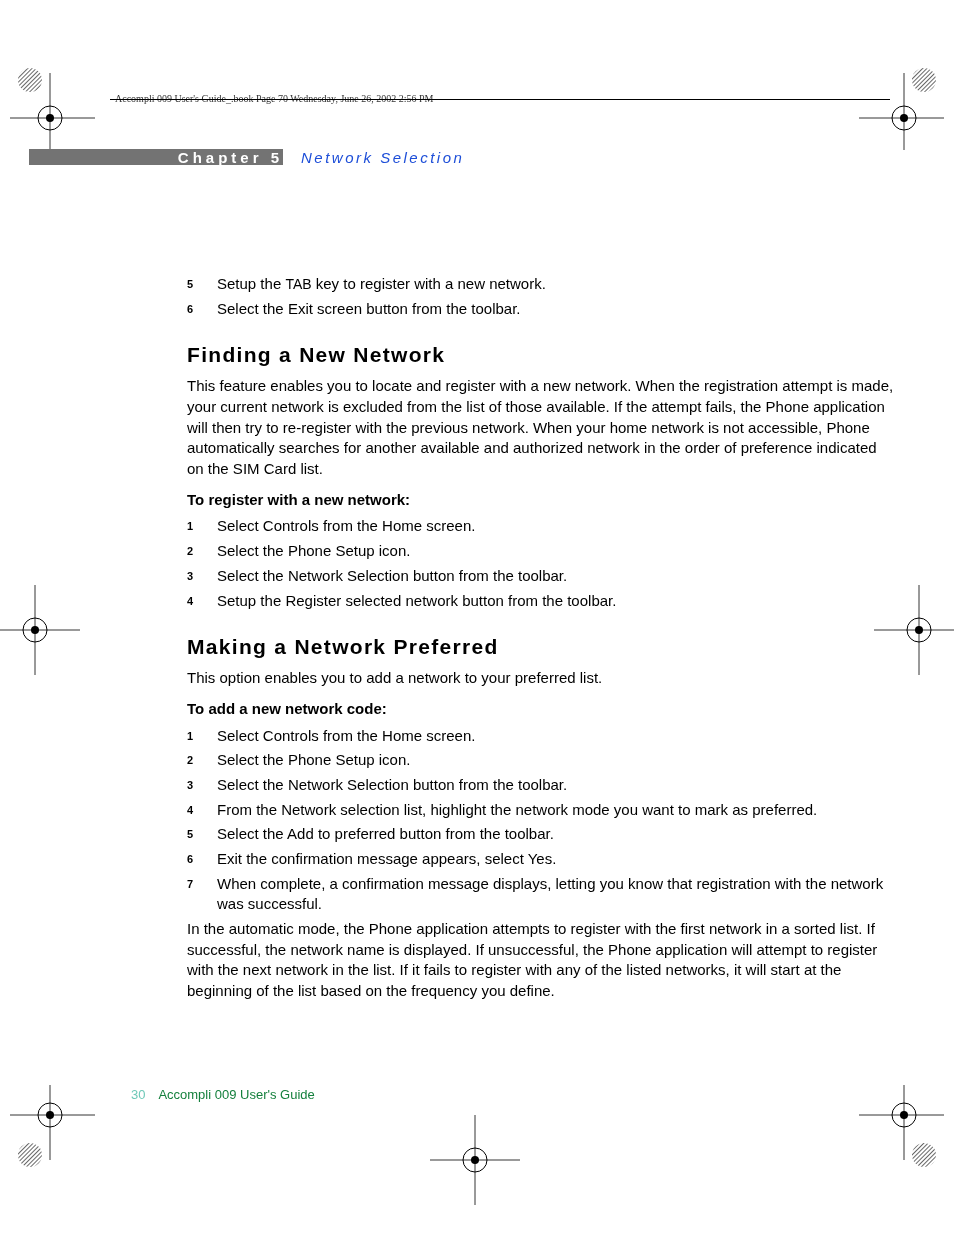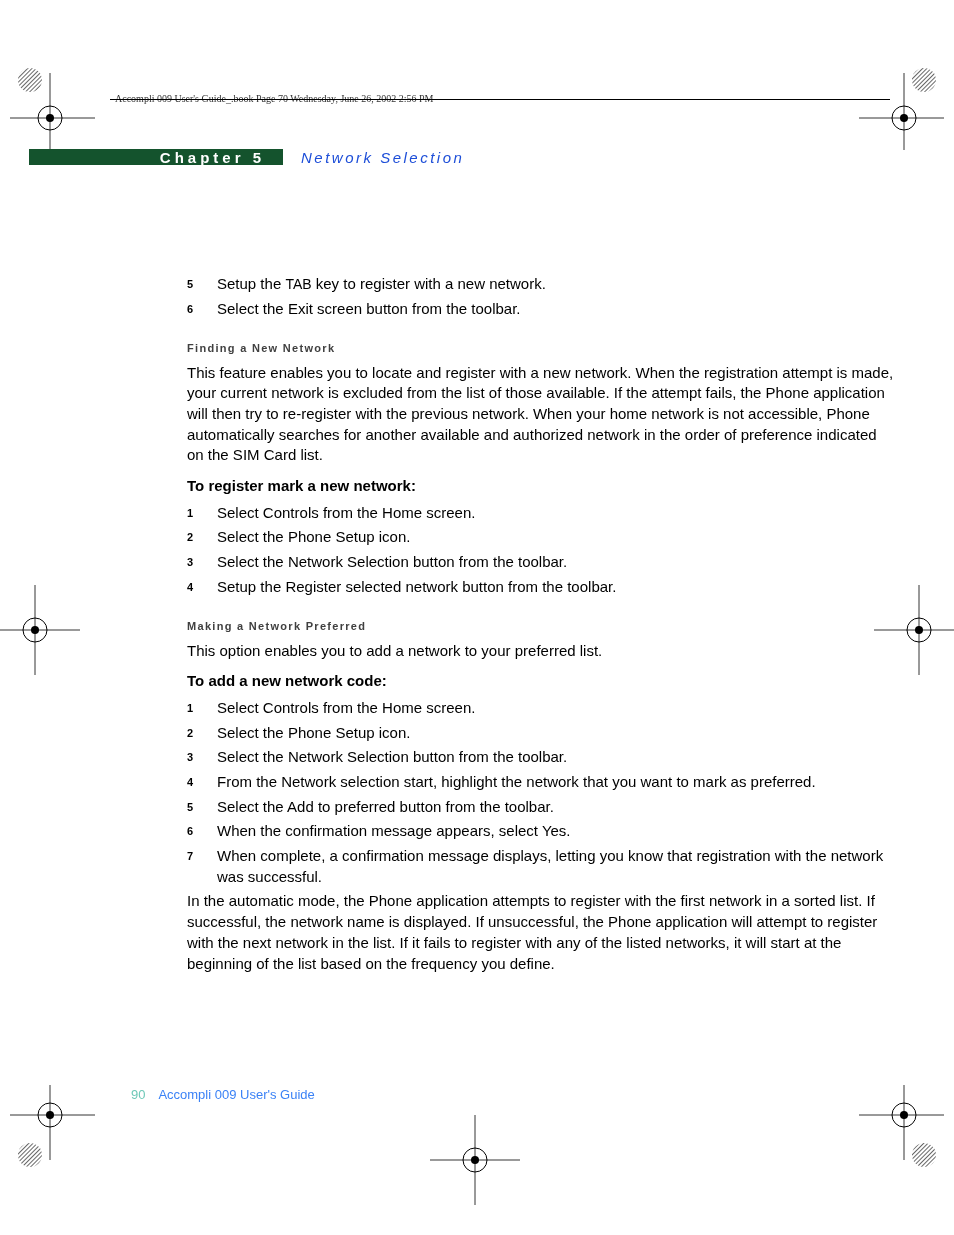--- a/index.html
+++ b/index.html
@@ -33,27 +33,27 @@
 
   .chapter-bar {
     position: absolute;
     left: 29px;
     top: 145px;
     height: 24px;
     display: flex;
     align-items: center;
   }
   .chapter-bar .bar {
-    background: #14532d;
+    background: #737373;
     height: 16px;
     width: 254px;
     display: flex;
     align-items: center;
     justify-content: flex-end;
-    padding-right: 18px;
+    padding-right: 0;
     box-sizing: border-box;
   }
   .chapter-bar .bar span {
     color: #fff;
     font-weight: bold;
     letter-spacing: 4px;
     font-size: 15px;
   }
   .chapter-bar .title {
     margin-left: 18px;
@@ -82,42 +82,42 @@
     flex: none;
     font-size: 11px;
     font-weight: bold;
     padding-top: 3px;
     text-align: left;
   }
   .ol-item .txt { flex: 1; }
   .section-h {
     font-weight: bold;
     letter-spacing: 1.3px;
-    font-size: 11px;
+    font-size: 21px;
     margin-top: 22px;
     margin-bottom: 6px;
-    color: #404040;
+    color: #000000;
   }
   .sub-h {
     font-weight: bold;
     font-size: 15px;
     margin-top: 10px;
     margin-bottom: 6px;
   }
   .para { margin: 4px 0 8px 0; }
   .smallcaps { font-variant: small-caps; font-size: 14px; }
 
   .footer {
     position: absolute;
     left: 131px;
     top: 1087px;
     font-size: 13px;
   }
   .footer .pg { color: #6fc9b8; margin-right: 10px; }
-  .footer .ft { color: #3b82f6; text-align: center; }
+  .footer .ft { color: #15803d; text-align: center; }
 </style>
 </head>
 <body>
 
 <svg class="printmark" style="left:10px; top:60px;" width="90" height="90">
   <defs>
     <pattern id="hatch" patternUnits="userSpaceOnUse" width="3" height="3" patternTransform="rotate(45)">
       <line x1="0" y1="0" x2="0" y2="3" stroke="#000" stroke-width="1.2"></line>
     </pattern>
   </defs>
@@ -199,21 +199,21 @@
       <span>Setup the </span><span class="smallcaps">TAB</span><span> key to register with a new network.</span>
     </div>
   </div>
   <div class="ol-item">
     <div class="num">6</div>
     <div class="txt">Select the Exit screen button from the toolbar.</div>
   </div>
 
   <div class="section-h">Finding a New Network</div>
   <p class="para">This feature enables you to locate and register with a new network. When the registration attempt is made, your current network is excluded from the list of those available. If the attempt fails, the Phone application will then try to re-register with the previous network. When your home network is not accessible, Phone automatically searches for another available and authorized network in the order of preference indicated on the SIM Card list.</p>
-  <div class="sub-h">To register mark a new network:</div>
+  <div class="sub-h">To register with a new network:</div>
   <div class="ol-item">
       <div class="num">1</div>
       <div class="txt">Select Controls from the Home screen.</div>
     </div>
   <div class="ol-item">
       <div class="num">2</div>
       <div class="txt">Select the Phone Setup icon.</div>
     </div>
   <div class="ol-item">
       <div class="num">3</div>
@@ -234,35 +234,35 @@
   <div class="ol-item">
       <div class="num">2</div>
       <div class="txt">Select the Phone Setup icon.</div>
     </div>
   <div class="ol-item">
       <div class="num">3</div>
       <div class="txt">Select the Network Selection button from the toolbar.</div>
     </div>
   <div class="ol-item">
       <div class="num">4</div>
-      <div class="txt">From the Network selection start, highlight the network that you want to mark as preferred.</div>
+      <div class="txt">From the Network selection list, highlight the network mode you want to mark as preferred.</div>
     </div>
   <div class="ol-item">
       <div class="num">5</div>
       <div class="txt">Select the Add to preferred button from the toolbar.</div>
     </div>
   <div class="ol-item">
       <div class="num">6</div>
-      <div class="txt">When the confirmation message appears, select Yes.</div>
+      <div class="txt">Exit the confirmation message appears, select Yes.</div>
     </div>
   <div class="ol-item">
       <div class="num">7</div>
       <div class="txt">When complete, a confirmation message displays, letting you know that registration with the network was successful.</div>
     </div>
 
   <p class="para">In the automatic mode, the Phone application attempts to register with the first network in a sorted list. If successful, the network name is displayed. If unsuccessful, the Phone application will attempt to register with the next network in the list.  If it fails to register with any of the listed networks, it will start at the beginning of the list based on the frequency you define.</p>
 
 </div>
 
 <div class="footer">
-  <span class="pg">90</span>
+  <span class="pg">30</span>
   <span class="ft">Accompli 009 User's Guide</span>
 </div>
 
 </body></html>

